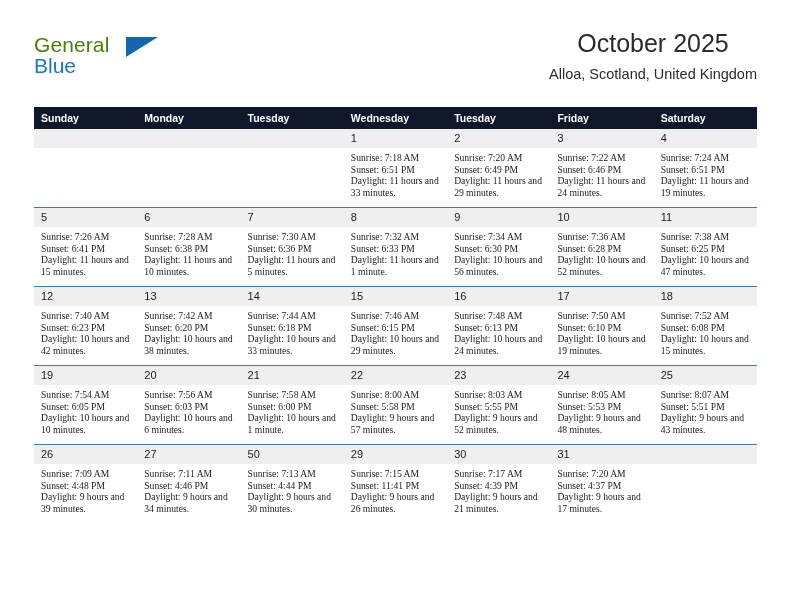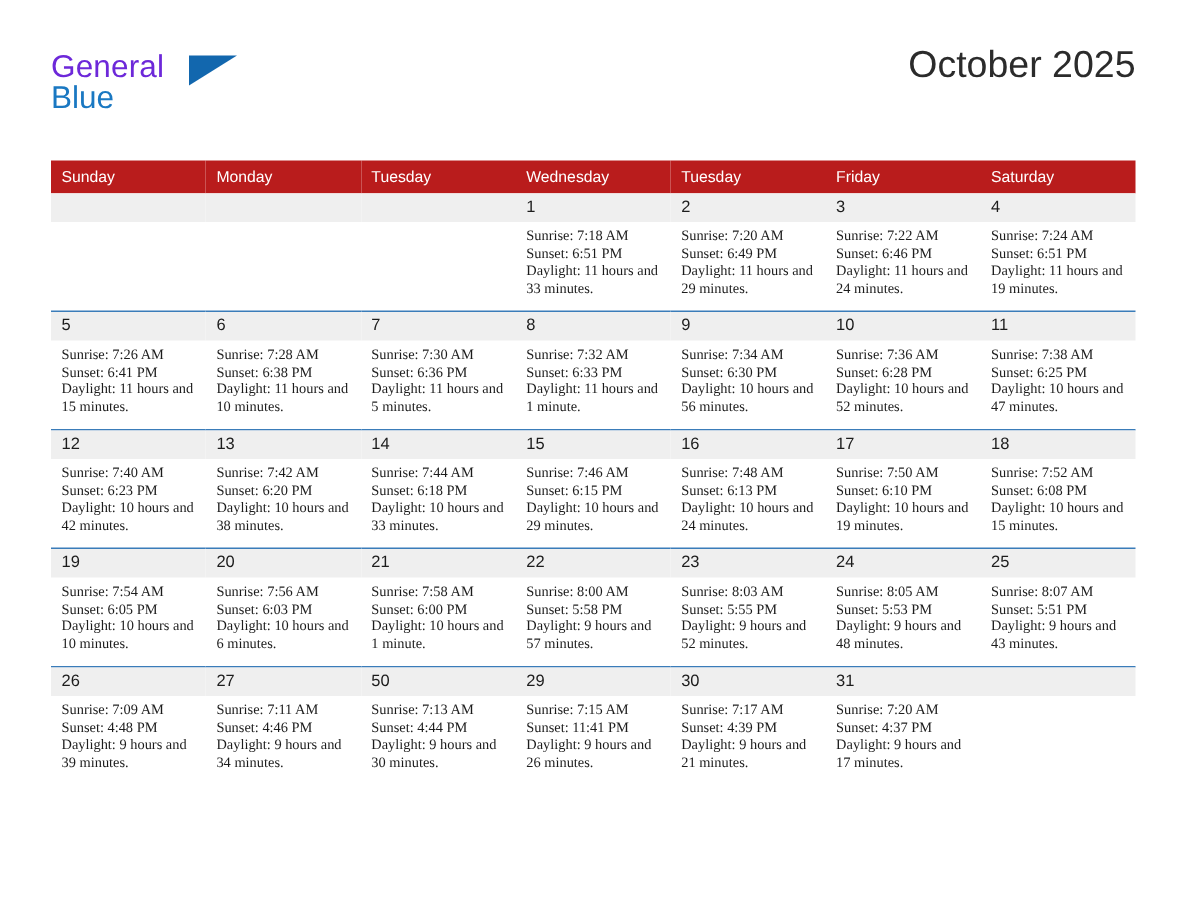--- a/index.html
+++ b/index.html
@@ -33,21 +33,21 @@
     position: absolute;
     left: 0;
     top: 6px;
     width: 190px;
     height: 52px;
     line-height: 1;
     user-select: none;
   }
   .brand-general {
     font-size: 21px;
-    color: #6d28d9;
+    color: #4d7c0f;
     letter-spacing: 0.1px;
     display: block;
     height: 24px;
   }
   .brand-blue {
     font-size: 21px;
     color: #1a78c2;
     display: block;
     margin-top: -3px;
   }
@@ -86,24 +86,24 @@
   
   .calendar {
     position: absolute;
     left: 34px;
     top: 107px;
     width: 723px;
     border-collapse: collapse;
     table-layout: fixed;
   }
   .calendar th {
-    background: #b91c1c;
+    background: #0f172a;
     color: #ffffff;
     font-size: 10.5px;
-    font-weight: normal;
+    font-weight: bold;
     text-align: left;
     padding: 5px 0 5px 7px;
     height: 11px;
     border: none;
   }
   .calendar td {
     vertical-align: top;
     padding: 0;
     border: none;
     border-top: 1.2px solid #3a7cb9;
@@ -151,20 +151,21 @@
   <div class="header">
 
     <div class="brand">
       <span class="brand-general">General</span>
       <span class="brand-tri"></span>
       <span class="brand-blue">Blue</span>
     </div>
 
     <div class="title-block">
       <h1 class="cal-title">October 2025</h1>
+      <p class="cal-sub">Alloa, Scotland, United Kingdom</p>
     </div>
 
   </div>
 
   <table class="calendar">
     <thead>
       <tr>
         <th>Sunday</th>
         <th>Monday</th>
         <th>Tuesday</th>

